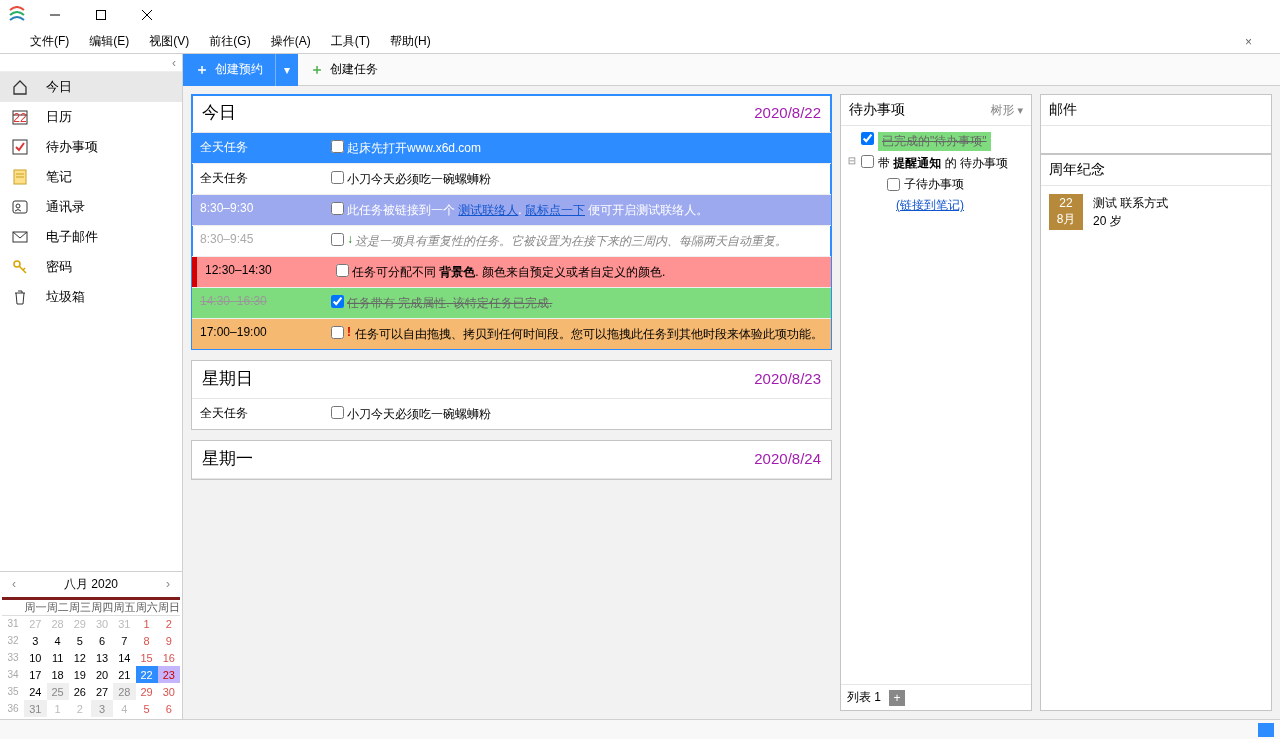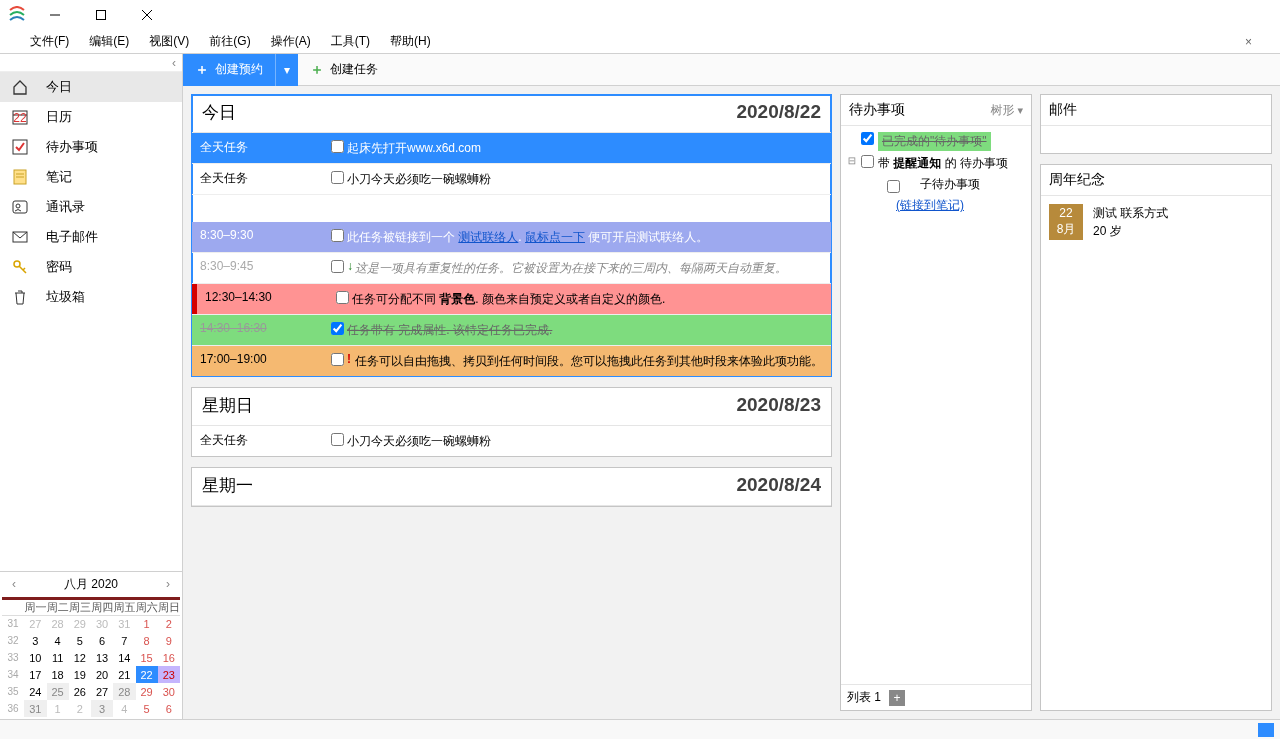--- a/index.html
+++ b/index.html
@@ -40,30 +40,30 @@
 .tb-primary{background:#2d8cff;color:#fff;}
 .tb-primary-drop{background:#2d8cff;color:#fff;border-left:1px solid rgba(255,255,255,.35);padding:0 8px;}
 .tb-plus{color:#4caf50;font-size:14px;font-weight:bold;}
 .tb-primary .tb-plus{color:#fff;}
 .content-row{flex:1;display:flex;overflow:hidden;}
 .center-col{flex:1;padding:8px;overflow:auto;}
 .card{background:#fff;border:1px solid #c5c5c5;margin-bottom:10px;}
 .card.focus{border:1px solid #2d8cff; box-shadow:0 0 0 1px #2d8cff inset;}
 .card-hdr{display:flex;align-items:baseline;padding:6px 10px 8px;border-bottom:1px solid #e5e5e5;}
 .card-hdr .day{font-size:17px;}
-.card-hdr .date{margin-left:auto;font-size:19px;color:#404040;font-weight:bold;}
+.card-hdr .date{margin-left:auto;font-size:15px;color:#a21caf;}
 .row{display:flex;align-items:flex-start;border-bottom:1px solid #eee;}
 .row:last-child{border-bottom:none;}
 .row .time{width:135px;padding:6px 8px;font-size:12px;}
 .row .chk{width:20px;padding:6px 0 0 0;text-align:center;}
 .row .chk input{vertical-align:middle;}
 .row .txt{flex:1;padding:6px 8px 6px 0;font-size:12px;line-height:1.5;}
 .row.blue{background:#2d8cff;color:#fff;}
 .row.blue .time{color:#fff;}
-.row.lav{background:#9da9ef;color:#fff;margin-top:27px;}
+.row.lav{background:#9da9ef;color:#fff;}
 .row.dim .time{color:#aaa;}
 .row.dim .txt{color:#888;font-style:italic;}
 .row.red-bg{background:#ff9393;}
 .row.red-bg .left-bar{background:#d40000;}
 .row.green-bg{background:#7edc7e;}
 .row.green-bg .txt{text-decoration:line-through;color:#666;}
 .row.green-bg .time{color:#999;text-decoration:line-through;}
 .row.orange-bg{background:#f5b971;}
 .left-bar{width:5px;align-self:stretch;}
 .row .after-chk{color:#1b7f1b;padding:6px 2px 0 0;}
@@ -71,27 +71,27 @@
 a.link{color:#1155cc;text-decoration:underline;}
 .right-col{width:200px;padding:8px 8px 8px 0;display:flex;flex-direction:column;}
 .panel{background:#fff;border:1px solid #c5c5c5;flex:1;display:flex;flex-direction:column;}
 .panel-hdr{display:flex;align-items:center;padding:6px 8px;border-bottom:1px solid #e5e5e5;}
 .panel-hdr .ttl{font-size:14px;}
 .panel-dd{margin-left:auto;color:#888;font-size:11px;}
 .todo-body{padding:4px 6px;flex:1;overflow:auto;}
 .todo-item{display:flex;align-items:flex-start;gap:4px;padding:2px 0;}
 .todo-item.lvl1{padding-left:18px;}
 .todo-item.lvl2{padding-left:40px;flex-direction:column;align-items:flex-start;}
-.todo-item .row-line{display:flex;align-items:flex-end;gap:20px;}
+.todo-item .row-line{display:flex;align-items:center;gap:4px;}
 .todo-done{background:#7edc7e;text-decoration:line-through;color:#666;padding:1px 4px;}
 .tree-tgl{color:#888;width:10px;text-align:center;font-size:10px;}
 .panel-footer{border-top:1px solid #e5e5e5;padding:4px 6px;display:flex;align-items:center;gap:8px;}
 .tab-btn{font-weight:normal;text-align:center;}
 .add-tab{width:16px;height:16px;background:#888;color:#fff;display:flex;align-items:center;justify-content:center;font-size:12px;}
-.far-col{width:240px;padding:8px 8px 8px 0;display:flex;flex-direction:column;gap:10px;}
+.far-col{width:240px;padding:8px 8px 8px 0;display:flex;flex-direction:column;}
 .panel.small{flex:0 0 auto;min-height:60px;}
 .anniv{display:flex;gap:10px;padding:8px;}
 .anniv-date{width:34px;background:#b78a3b;color:#fff;text-align:center;padding:2px 0;font-size:12px;line-height:1.3;}
 .anniv-txt{font-size:12px;line-height:1.5;}
 .statusbar{height:20px;border-top:1px solid #d0d0d0;background:#f8f8f8;display:flex;align-items:center;justify-content:flex-end;padding:0 6px;}
 .status-icon{width:16px;height:14px;background:#2d8cff;}
 svg{display:block;}
 </style>
 </head>
 <body>

